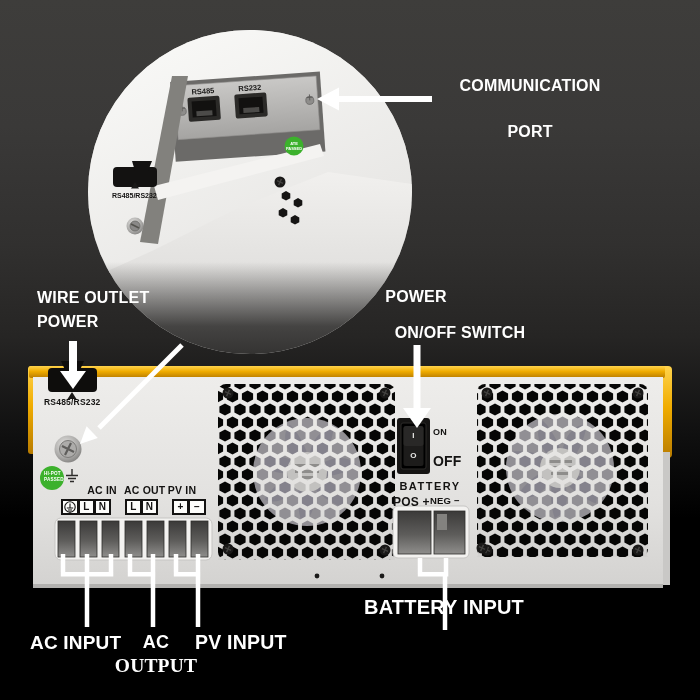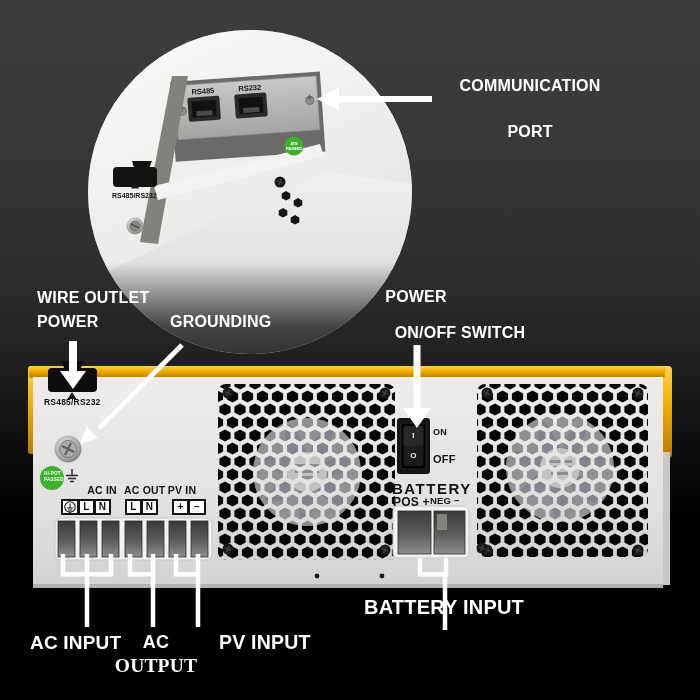--- a/index.html
+++ b/index.html
@@ -278,46 +278,45 @@
     <path d="M176,554 v18 M198,554 v73 M173.8,574.2 h26.5"></path>
     <path d="M420,558 v16 M446,558 v16 M417.8,574.2 h30.5 M445,574 v56"></path>
   </g>
 </svg>
 
 <div class="lbl center" style="left:420px;top:78px;width:220px;">COMMUNICATION</div>
 <div class="lbl center" style="left:420px;top:116px;width:220px;margin-top:8px;">PORT</div>
 
 <div class="lbl" style="left:37px;top:290px;">WIRE OUTLET</div>
 <div class="lbl" style="left:37px;top:314px;">POWER</div>
-<div class="lbl" style="left:170px;top:314px;">GROUNDING</div>
 <div class="lbl center" style="left:331px;top:289px;width:170px;">POWER</div>
 <div class="lbl center" style="left:331px;top:325px;width:170px;margin-left:44px;">ON/OFF SWITCH</div>
 
 <div class="lbl" style="left:30px;top:633px;font-size:19px;">AC INPUT</div>
 <div class="lbl center" style="left:128px;top:633px;width:56px;font-size:18px;">AC</div>
 <div class="lbl center" style="left:107px;top:656px;width:98px;font-size:19.5px;font-family:Liberation Serif, serif;">OUTPUT</div>
-<div class="lbl" style="left:195px;top:633px;font-size:19.5px;margin-left:24px;">PV INPUT</div>
+<div class="lbl" style="left:195px;top:633px;font-size:19.5px;">PV INPUT</div>
 <div class="lbl" style="left:364px;top:597px;font-size:20px;">BATTERY INPUT</div>
 
 <div class="lbl dk" style="left:44px;top:398px;font-size:8.5px;">RS485/RS232</div>
 <div class="lbl center" style="left:44px;top:472px;width:16px;font-size:4.6px;color:#fff;">HI-POT</div>
 <div class="lbl center" style="left:44px;top:478px;width:16px;font-size:4.6px;color:#fff;">PASSED</div>
 <div class="lbl dk center" style="left:82px;top:485px;width:40px;font-size:10.5px;">AC IN</div>
 <div class="lbl dk center" style="left:124px;top:485px;width:40px;font-size:10.5px;">AC OUT</div>
 <div class="lbl dk center" style="left:162px;top:485px;width:40px;font-size:10.5px;">PV IN</div>
 
 <div class="lbl dk center" style="left:78.5px;top:502px;width:16px;font-size:10px;">L</div>
 <div class="lbl dk center" style="left:94.5px;top:502px;width:16px;font-size:10px;">N</div>
 <div class="lbl dk center" style="left:125.5px;top:502px;width:16px;font-size:10px;">L</div>
 <div class="lbl dk center" style="left:141.5px;top:502px;width:16px;font-size:10px;">N</div>
 <div class="lbl dk center" style="left:172.5px;top:502px;width:16px;font-size:10px;">+</div>
 <div class="lbl dk center" style="left:189px;top:502px;width:16px;font-size:10px;">−</div>
 
 <div class="lbl dk" style="left:433px;top:428px;font-size:9px;">ON</div>
-<div class="lbl dk" style="left:433px;top:454px;font-size:11px;">OFF</div>
+<div class="lbl dk" style="left:433px;top:454px;font-size:14px;">OFF</div>
 <div class="lbl center" style="left:408px;top:432px;width:11px;font-size:8px;color:#e8e8e6;">I</div>
 <div class="lbl center" style="left:408px;top:452px;width:11px;font-size:8px;color:#e8e8e6;">O</div>
 
-<div class="lbl dk center" style="left:392px;top:481px;width:76px;font-size:15px;letter-spacing:1.5px;">BATTERY</div>
+<div class="lbl dk center" style="left:392px;top:481px;width:76px;font-size:11px;letter-spacing:1.5px;">BATTERY</div>
 <div class="lbl dk" style="left:393px;top:496px;font-size:12px;">POS +</div>
 <div class="lbl dk" style="left:430px;top:496px;font-size:9.5px;">NEG −</div>
 
 </div>
 
 </body></html>

